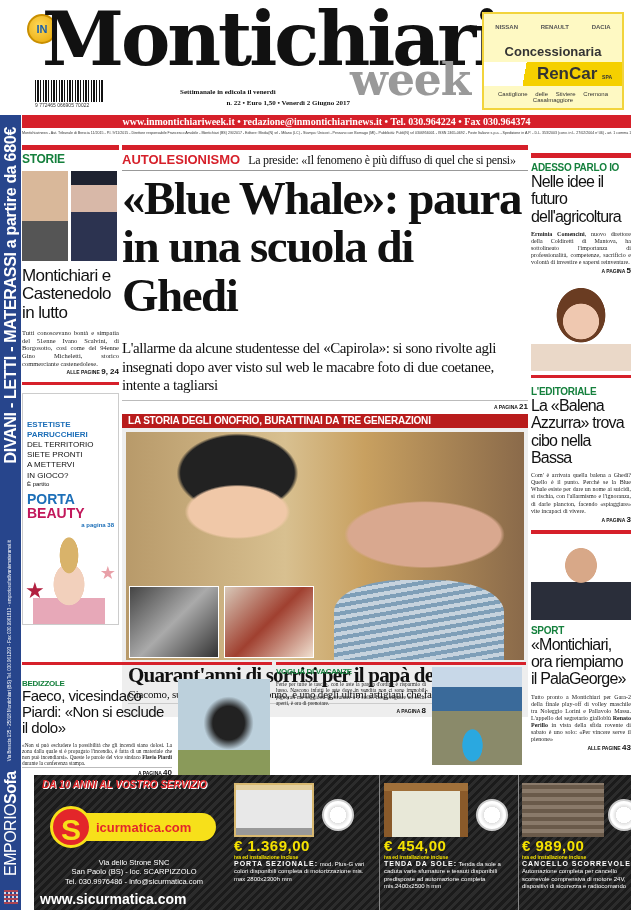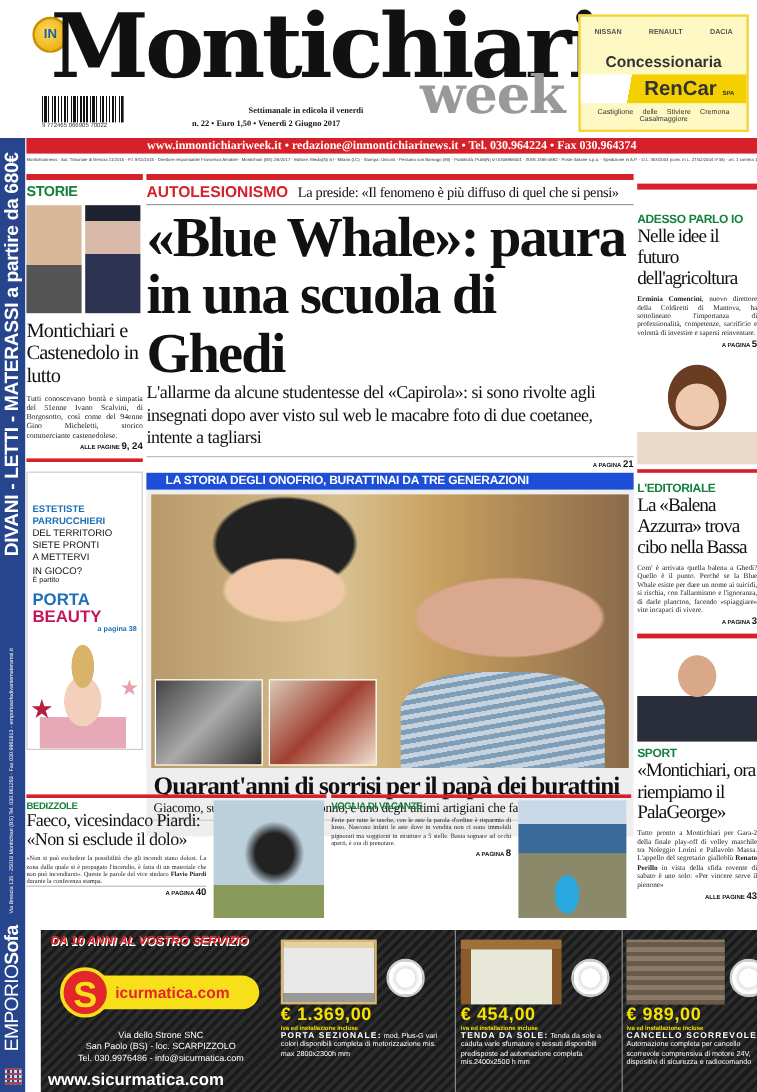--- a/index.html
+++ b/index.html
@@ -5,51 +5,51 @@
 *{box-sizing:border-box;margin:0;padding:0}
 html,body{width:631px;height:910px;overflow:hidden;background:#fff}
 body{position:relative;font-family:"Liberation Serif",serif;color:#111}
 .abs{position:absolute}
 .masthead{left:0;top:0;width:502px;height:115px;background:#fff}
 .logo-badge{left:27px;top:14px;width:30px;height:30px;border-radius:50%;background:radial-gradient(circle at 40% 40%,#ffd95a,#e6a400);border:2px solid #c98f00;display:flex;align-items:center;justify-content:center;font:bold 11px "Liberation Sans",sans-serif;color:#1c5fa8}
 .logo-title{left:42px;top:2px;font:bold 74px/1 "DejaVu Serif",serif;letter-spacing:-3px;color:#111}
 .logo-week{left:350px;top:58px;font:bold 44px/1 "DejaVu Serif",serif;color:#999;letter-spacing:-1px}
 .barcode{left:35px;top:80px;width:68px;height:22px;background:repeating-linear-gradient(90deg,#111 0 1px,#fff 1px 2px,#111 2px 4px,#fff 4px 5px,#111 5px 6px,#fff 6px 8px)}
 .barcode-num{left:35px;top:102px;font:5px "Liberation Sans",sans-serif;color:#333}
-.issue-line1{left:180px;top:88px;width:150px;text-align:center;font:bold 7px "Liberation Serif",serif}
-.issue-line2{left:160px;top:99px;width:190px;text-align:left;font:bold 7px "Liberation Serif",serif}
+.issue-line1{left:180px;top:88px;width:150px;text-align:left;font:bold 7px "Liberation Serif",serif}
+.issue-line2{left:160px;top:99px;width:190px;text-align:right;font:bold 7px "Liberation Serif",serif}
 .ad-rencar{left:482px;top:12px;width:142px;height:98px;border:2px solid #f2d43c;background:#fef9c3}
 .ad-rencar .brands{display:flex;justify-content:space-around;align-items:center;height:22px;padding-top:4px;font:bold 6px "Liberation Sans",sans-serif;color:#555}
 .ad-rencar .conc{text-align:center;font:bold 13px "Liberation Sans",sans-serif;color:#333;margin-top:8px}
 .ad-rencar .band{height:24px;background:linear-gradient(100deg,#fff 0 30%,#f5d000 30%);margin-top:3px;text-align:right;padding-right:10px;font:bold 17px/24px "Liberation Sans",sans-serif;color:#333}
 .ad-rencar .band small{font-size:5px}
 .ad-rencar .cities{font:6px "Liberation Sans",sans-serif;color:#333;text-align:center;margin-top:5px;word-spacing:6px}
 .redbar{left:22px;top:115px;width:609px;height:13px;background:#d6202a;color:#fff;font:bold 10px/13px "Liberation Serif",serif;text-align:center;white-space:nowrap}
 .imprint{left:22px;top:129px;width:609px;height:8px;font:3.6px/8px "Liberation Sans",sans-serif;color:#333;white-space:nowrap;overflow:hidden}
 .vside{left:0;top:115px;width:21px;height:795px;background:#27458c;overflow:hidden}
 .vside .main{position:absolute;left:0;top:0;width:795px;height:21px;transform-origin:0 0;transform:translate(0,795px) rotate(-90deg);display:flex;align-items:center;color:#fff}
 .vs-brand{font:bold 16px "Liberation Sans",sans-serif;padding-left:14px;letter-spacing:-0.5px}
 .vs-brand b{font-weight:bold;color:#fff}
 .vs-addr{font:4.5px/1.1 "Liberation Sans",sans-serif;margin-left:10px;width:240px}
 .vs-slogan{font:bold 16px "Liberation Sans",sans-serif;margin-left:auto;padding-right:12px;letter-spacing:-0.3px}
 .sec-label{font:900 12px "Liberation Sans",sans-serif;color:#15803d;letter-spacing:-0.3px}
 .topred{height:5px;background:#d6202a}
 .col-left{left:22px;top:145px;width:97px}
 .photo{background:#888}
-.h-cond{font-family:Liberation Serif, serif;letter-spacing:-0.6px;line-height:1.08}
+.h-cond{font-family:Liberation Sans, sans-serif;letter-spacing:-0.6px;line-height:1.08}
 .small-body{font:7px/1.18 "Liberation Serif",serif;color:#222;text-align:justify}
 .pg-ref{font:bold 5px "Liberation Sans",sans-serif;text-align:right;color:#111}
 .pg-ref b{font-size:8px}
 .main-col{left:122px;top:145px;width:406px}
 .kicker-row{display:flex;align-items:baseline;gap:8px;border-bottom:1px solid #999;padding-bottom:2px}
 .kicker-row .k{font:900 13px "Liberation Sans",sans-serif;color:#d6202a}
 .kicker-row .s{font:12px "Liberation Serif",serif;letter-spacing:-0.3px}
 .mainhead{font:bold 47px/1.03 "Liberation Serif",serif;letter-spacing:-1.5px;margin-top:3px}
-.deck{font:15px/1.22 "Liberation Serif",serif;letter-spacing:-0.4px;margin-top:0}
-.redhead{background:#1d4ed8;color:#fff;font:900 10px/14px "Liberation Sans",sans-serif;padding-left:16px;letter-spacing:-0.2px}
+.deck{font:15px/1.22 "Liberation Serif",serif;letter-spacing:-0.4px;margin-top:20px}
+.redhead{background:#b91c1c;color:#fff;font:900 10px/14px "Liberation Sans",sans-serif;padding-left:6px;letter-spacing:-0.2px}
 .col-right{left:531px;top:145px;width:100px}
 .ad-bottom{left:34px;top:775px;width:609px;height:168px;background:repeating-linear-gradient(135deg,#1b1b1b 0 3px,#2c2c2c 3px 6px);color:#fff}
 .price{font:900 15px "Liberation Sans",sans-serif;color:#f5e200;letter-spacing:0.5px}
 .iva{font:bold 5px "Liberation Sans",sans-serif;color:#f5e200}
 .prod{font:6px/1.2 "Liberation Sans",sans-serif;color:#fff}
 .prod b{font-size:7px;letter-spacing:1px}
 .badge-logo{width:32px;height:32px;border-radius:50%;background:radial-gradient(circle,#fff 40%,#e0e0e0 41%,#fff 60%);border:2px solid #ccc}
 </style>
 </head>
 <body>
@@ -134,21 +134,21 @@
       <div style="position:absolute;left:98px;bottom:2px;width:90px;height:72px;border:1px solid #fff;background:linear-gradient(135deg,#d8c8b8,#a04030,#f0e0d0)"></div>
     </div>
     <div class="h-cond" style="font:bold 21px/1.1 'Liberation Serif',serif;letter-spacing:-0.8px;padding:4px 6px 0">Quarant'anni di sorrisi per il papà dei burattini</div>
     <div style="font:11px 'Liberation Serif',serif;padding:1px 6px;letter-spacing:-0.2px">Giacomo, su insegnamento del nonno, è uno degli ultimi artigiani che fabbrica i suo fantocci</div>
     <div class="pg-ref" style="padding-right:6px;border-top:1px solid #ccc;margin:2px 6px 0"><span>A PAGINA</span> <b>26</b></div>
   </div>
 </div>
 
 <div class="abs col-right">
   <div class="topred" style="margin-top:8px"></div>
-  <div class="sec-label" style="font-size:10px;margin-top:20px">ADESSO PARLO IO</div>
+  <div class="sec-label" style="font-size:10px;margin-top:4px">ADESSO PARLO IO</div>
   <div class="h-cond" style="font-size:16px;letter-spacing:-0.8px">Nelle idee il futuro dell'agricoltura</div>
   <div class="small-body" style="margin-top:6px;font-size:6px"><b>Erminia Comencini</b><span>, nuovo direttore della Coldiretti di Mantova, ha sottolineato l'importanza di professionalità, competenze, sacrificio e volontà di investire e sapersi reinventare.</span></div>
   <div class="pg-ref"><span>A PAGINA</span> <b>5</b></div>
   <div style="margin-top:6px;height:90px;background:radial-gradient(ellipse at 50% 45%,#efc8b0 0 25%,transparent 26%),radial-gradient(ellipse at 50% 38%,#6a3c22 0 34%,transparent 35%),linear-gradient(#fff 70%,#ead8c8 70%)"></div>
   <div class="topred" style="margin-top:4px;height:3px"></div>
 
   <div class="sec-label" style="font-size:10px;margin-top:8px">L'EDITORIALE</div>
   <div class="h-cond" style="font-size:16px;letter-spacing:-0.8px">La «Balena Azzurra» trova cibo nella Bassa</div>
   <div class="small-body" style="margin-top:6px;font-size:6px">Com' è arrivata quella balena a Ghedi? Quello è il punto. Perché se la Blue Whale esiste per dare un nome ai suicidi, si rischia, con l'allarmismo e l'ignoranza, di darle plancton, facendo «spiaggiare» vite incapaci di vivere.</div>
   <div class="pg-ref"><span>A PAGINA</span> <b>3</b></div>
@@ -156,21 +156,21 @@
   <div style="margin-top:2px;height:84px;background:radial-gradient(ellipse at 50% 35%,#d8a888 0 22%,transparent 23%),linear-gradient(#fff 55%,#2a2e3a 55%)"></div>
 
   <div class="sec-label" style="font-size:10px;margin-top:5px">SPORT</div>
   <div class="h-cond" style="font-size:16px;letter-spacing:-0.8px">«Montichiari, ora riempiamo il PalaGeorge»</div>
   <div class="small-body" style="margin-top:6px;font-size:6px"><span>Tutto pronto a Montichiari per Gara-2 della finale play-off di volley maschile tra Noleggio Lorini e Pallavolo Massa. L'appello del segretario gialloblù </span><b>Renato Perillo</b><span> in vista della sfida rovente di sabato è uno solo: «Per vincere serve il pienone»</span></div>
   <div class="pg-ref"><span>ALLE PAGINE</span> <b>43</b></div>
 </div>
 
 <div class="abs" style="left:22px;top:662px;width:250px">
   <div class="topred" style="height:3px"></div>
-  <div style="display:flex;gap:6px;margin-top:2px">
+  <div style="display:flex;gap:6px;margin-top:14px">
     <div style="width:150px">
       <div class="sec-label" style="font-size:8px">BEDIZZOLE</div>
       <div class="h-cond" style="font-size:15px;letter-spacing:-0.5px">Faeco, vicesindaco Piardi: «Non si esclude il dolo»</div>
       <div class="small-body" style="margin-top:5px;font-size:5.3px"><span>«Non si può escludere la possibilità che gli incendi siano dolosi. La zona dalla quale si è propagato l'incendio, è fatta di un materiale che non può incendiarsi». Queste le parole del vice sindaco </span><b>Flavio Piardi</b><span> durante la conferenza stampa.</span></div>
       <div class="pg-ref" style="border-top:1px solid #bbb"><span>A PAGINA</span> <b>40</b></div>
     </div>
     <div style="width:92px;height:98px;background:radial-gradient(ellipse at 55% 45%,#222 0 22%,transparent 35%),linear-gradient(#bcd0dc 0 72%,#8a9a5a 72%)"></div>
   </div>
 </div>
 

